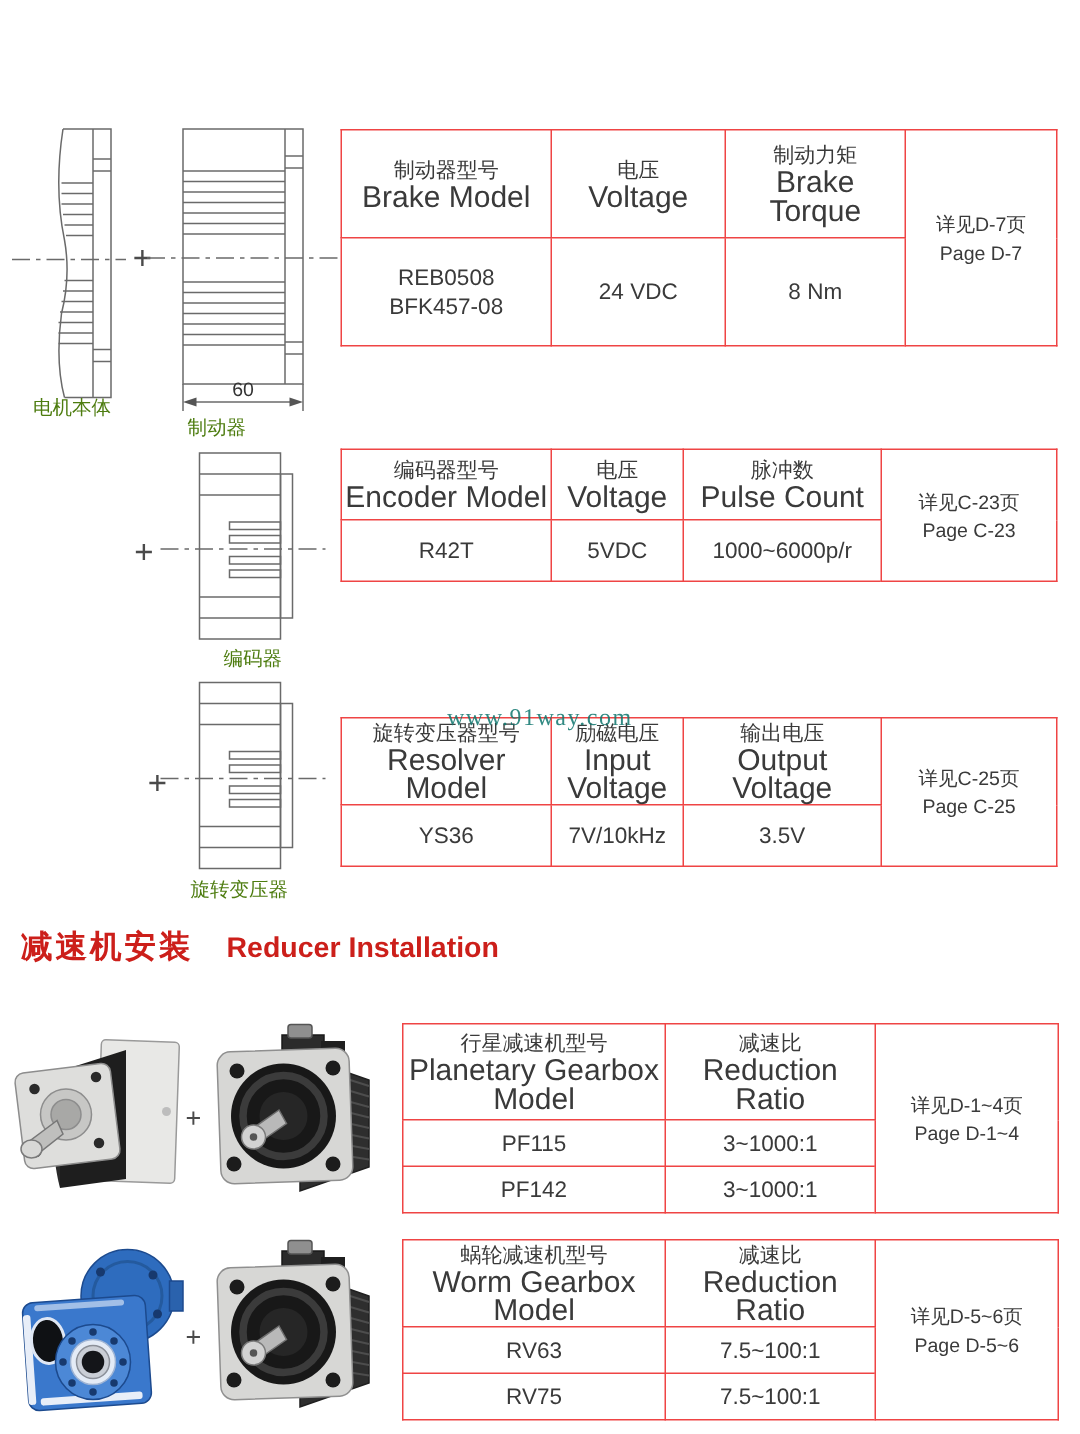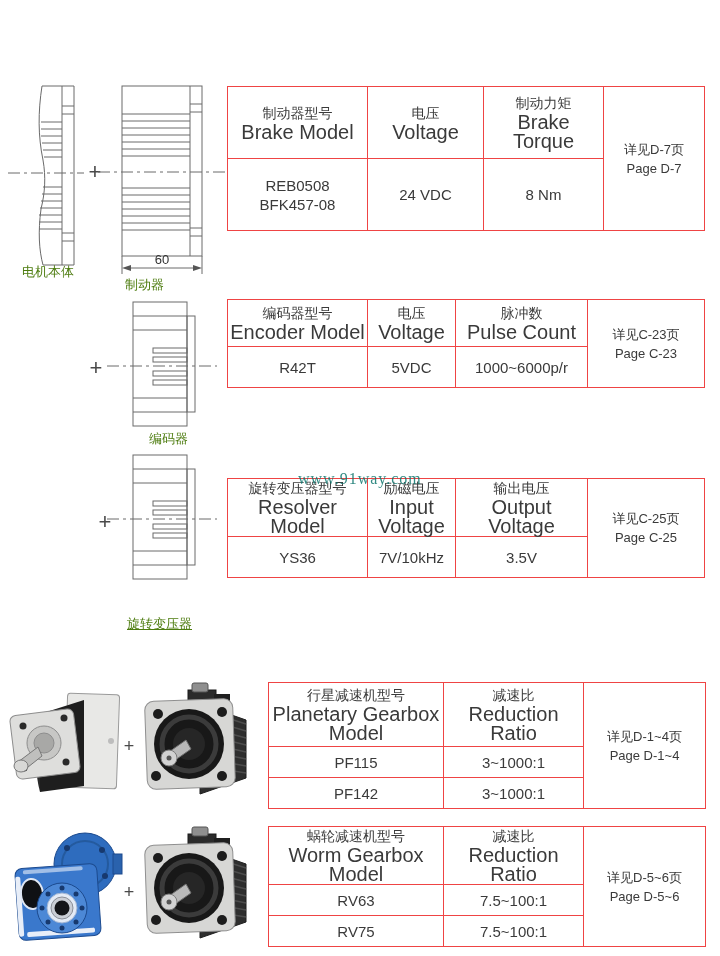--- a/index.html
+++ b/index.html
@@ -148,21 +148,21 @@
     <line x1="8" y1="16" x2="62" y2="16"></line>
     <line x1="8" y1="30" x2="62" y2="30"></line>
     <line x1="8" y1="98" x2="62" y2="98"></line>
     <line x1="8" y1="112" x2="62" y2="112"></line>
     <rect x="28" y="48" width="34" height="5"></rect>
     <rect x="28" y="57" width="34" height="5"></rect>
     <rect x="28" y="71" width="34" height="5"></rect>
     <rect x="28" y="80" width="34" height="5"></rect>
     <line class="centerline" x1="-18" y1="66" x2="92" y2="66"></line>
   </svg>
-  <span class="draw-label" style="left:127px; top:615px;text-decoration:underline;">旋转变压器</span>
+  <span class="draw-label" style="left:127px; top:584px;">旋转变压器</span>
 
   <table class="spec" style="left:227px; top:86px; width:477px;">
     <colgroup>
         <col style="width:140px">
         <col style="width:116px">
         <col style="width:120px">
         <col style="width:101px">
       </colgroup>
     <tbody>
         <tr style="height:72px">
@@ -255,20 +255,23 @@
     <tr style="height:41px">
       <td class="val">YS36</td>
       <td class="val">7V/10kHz</td>
       <td class="val">3.5V</td>
     </tr>
   </tbody>
     </table>
 
   <span class="watermark" style="left:298px; top:470px;">www.91way.com</span>
 
+  <div class="section-title" style="left:14px; top:617px;">
+    <span class="zh">减速机安装</span><span class="en">Reducer Installation</span>
+  </div>
 
   <svg style="left:8px; top:686px;" width="118" height="118" viewBox="0 0 118 118">
     <rect x="58" y="8" width="52" height="94" rx="3" fill="#e8e8e6" stroke="#9a9a9a" transform="rotate(2 84 55)"></rect>
     <circle cx="103" cy="55" r="3" fill="#bdbdbd"></circle>
     <polygon points="32,28 76,14 76,100 32,106" fill="#1e1e1e"></polygon>
     <path d="M32,28 C26,50 26,84 32,106 Z" fill="#2a2a2a"></path>
     <rect x="5" y="26" width="64" height="64" rx="6" fill="#dededc" stroke="#8d8d8d" transform="rotate(-7 37 58)"></rect>
     <circle cx="15" cy="40" r="3.5" fill="#2a2a2a"></circle>
     <circle cx="56" cy="32" r="3.5" fill="#2a2a2a"></circle>
     <circle cx="16" cy="82" r="3.5" fill="#2a2a2a"></circle>

